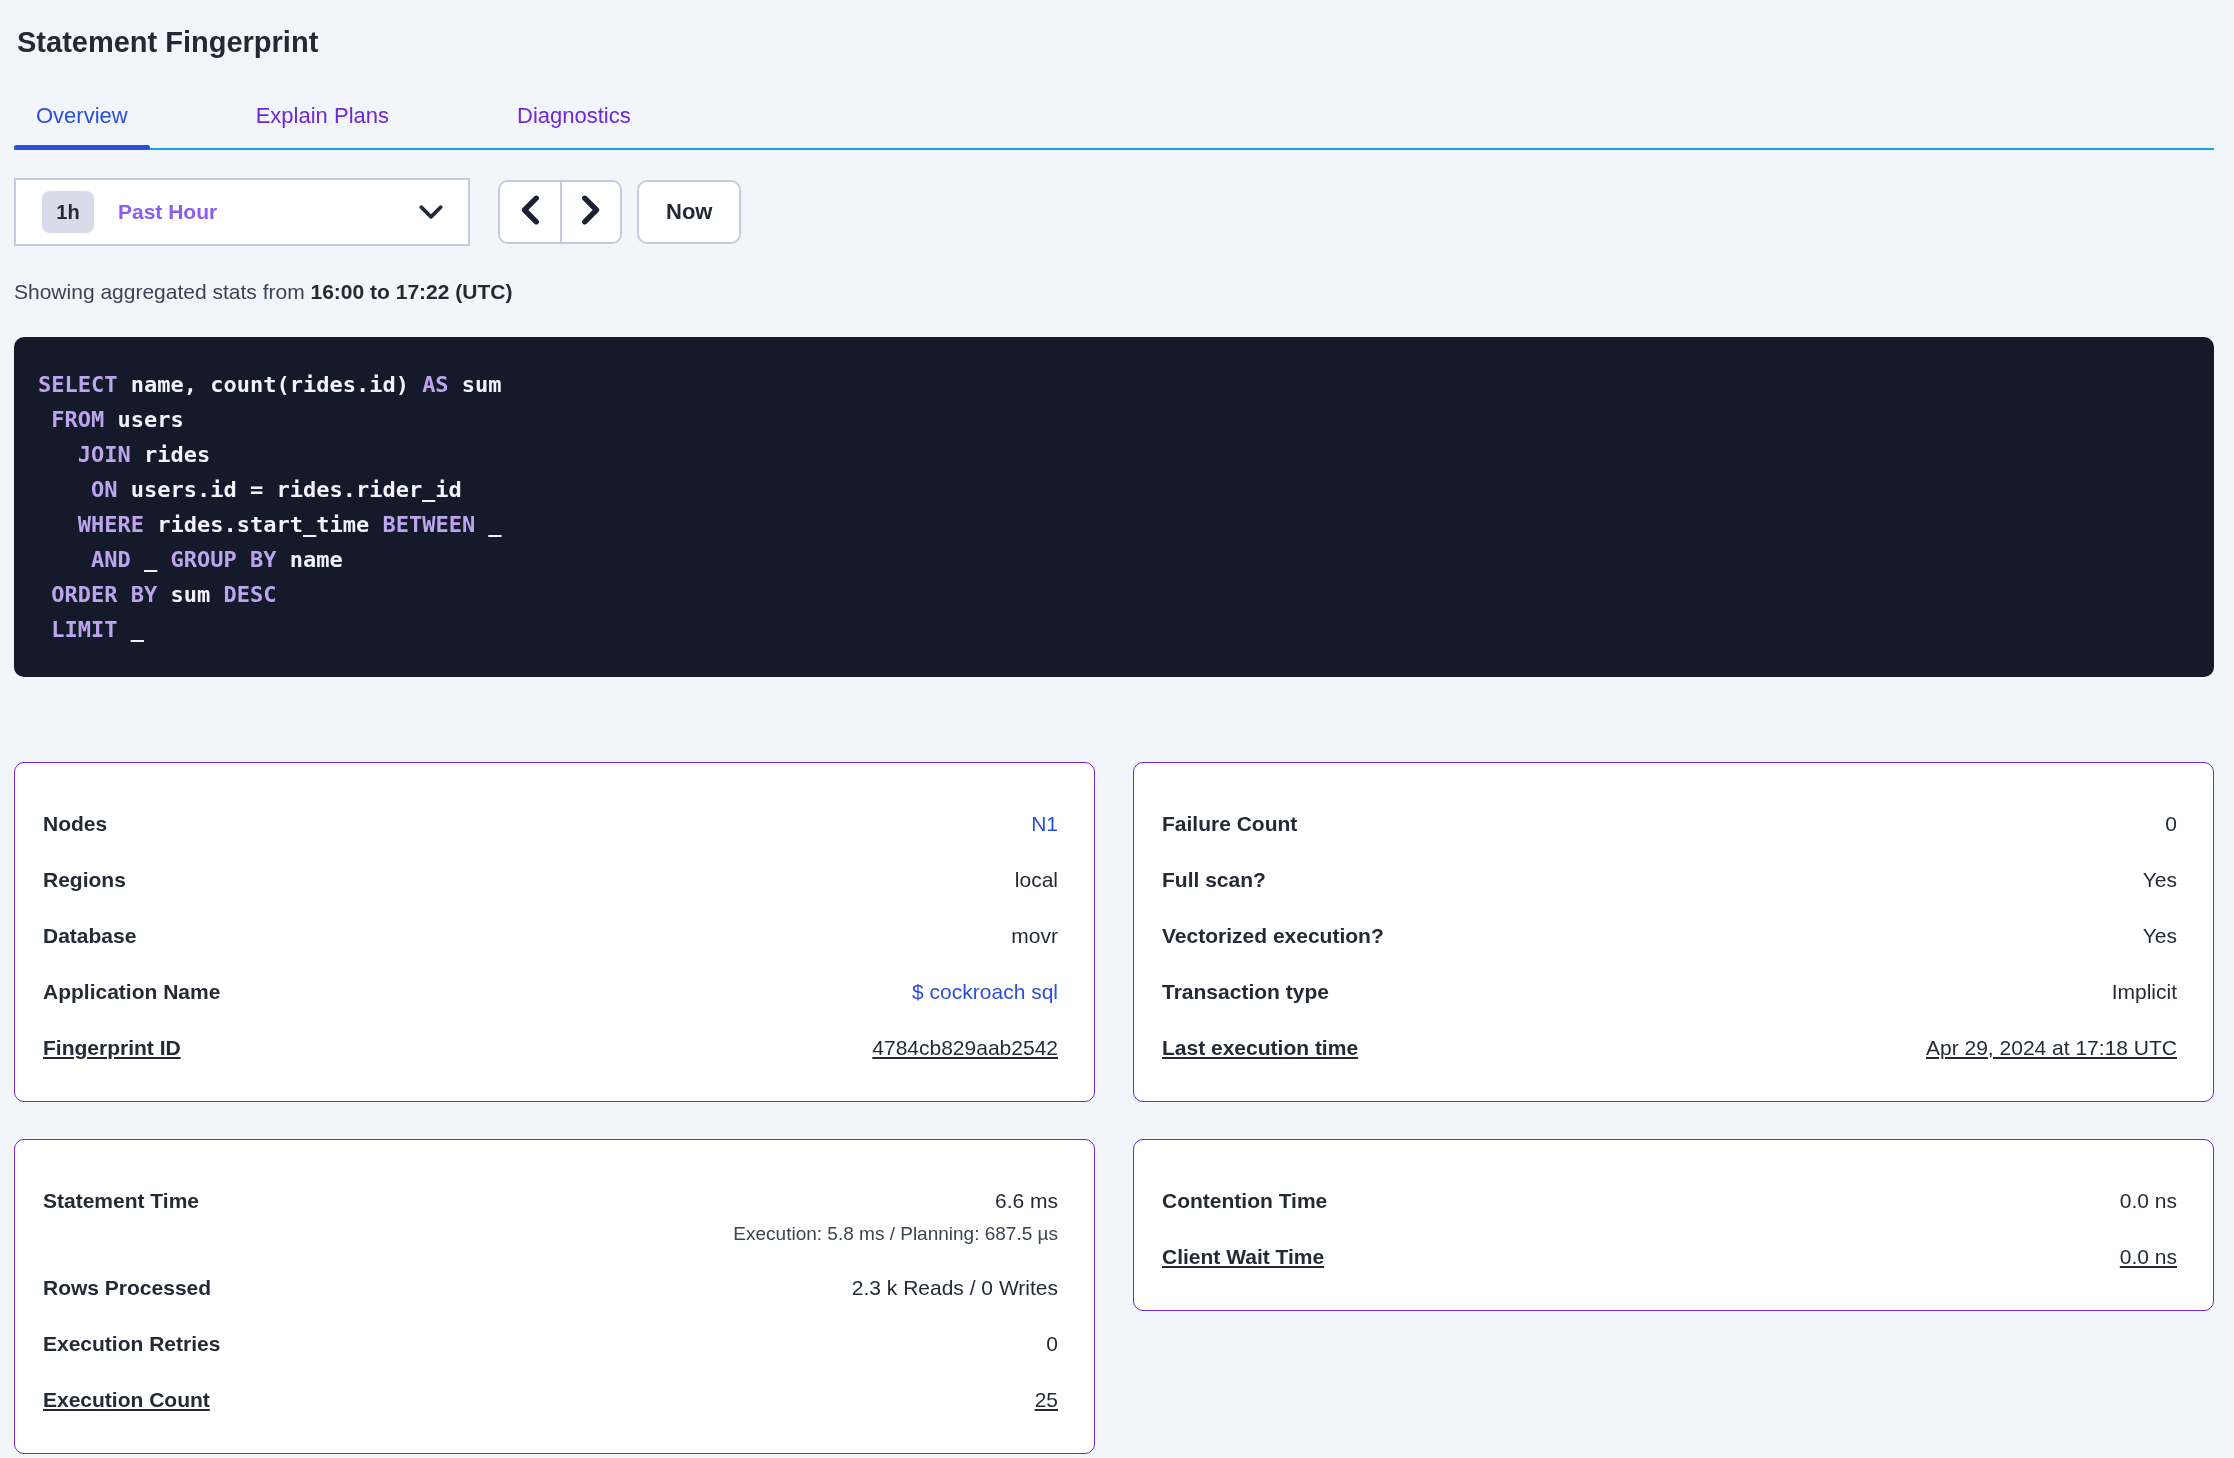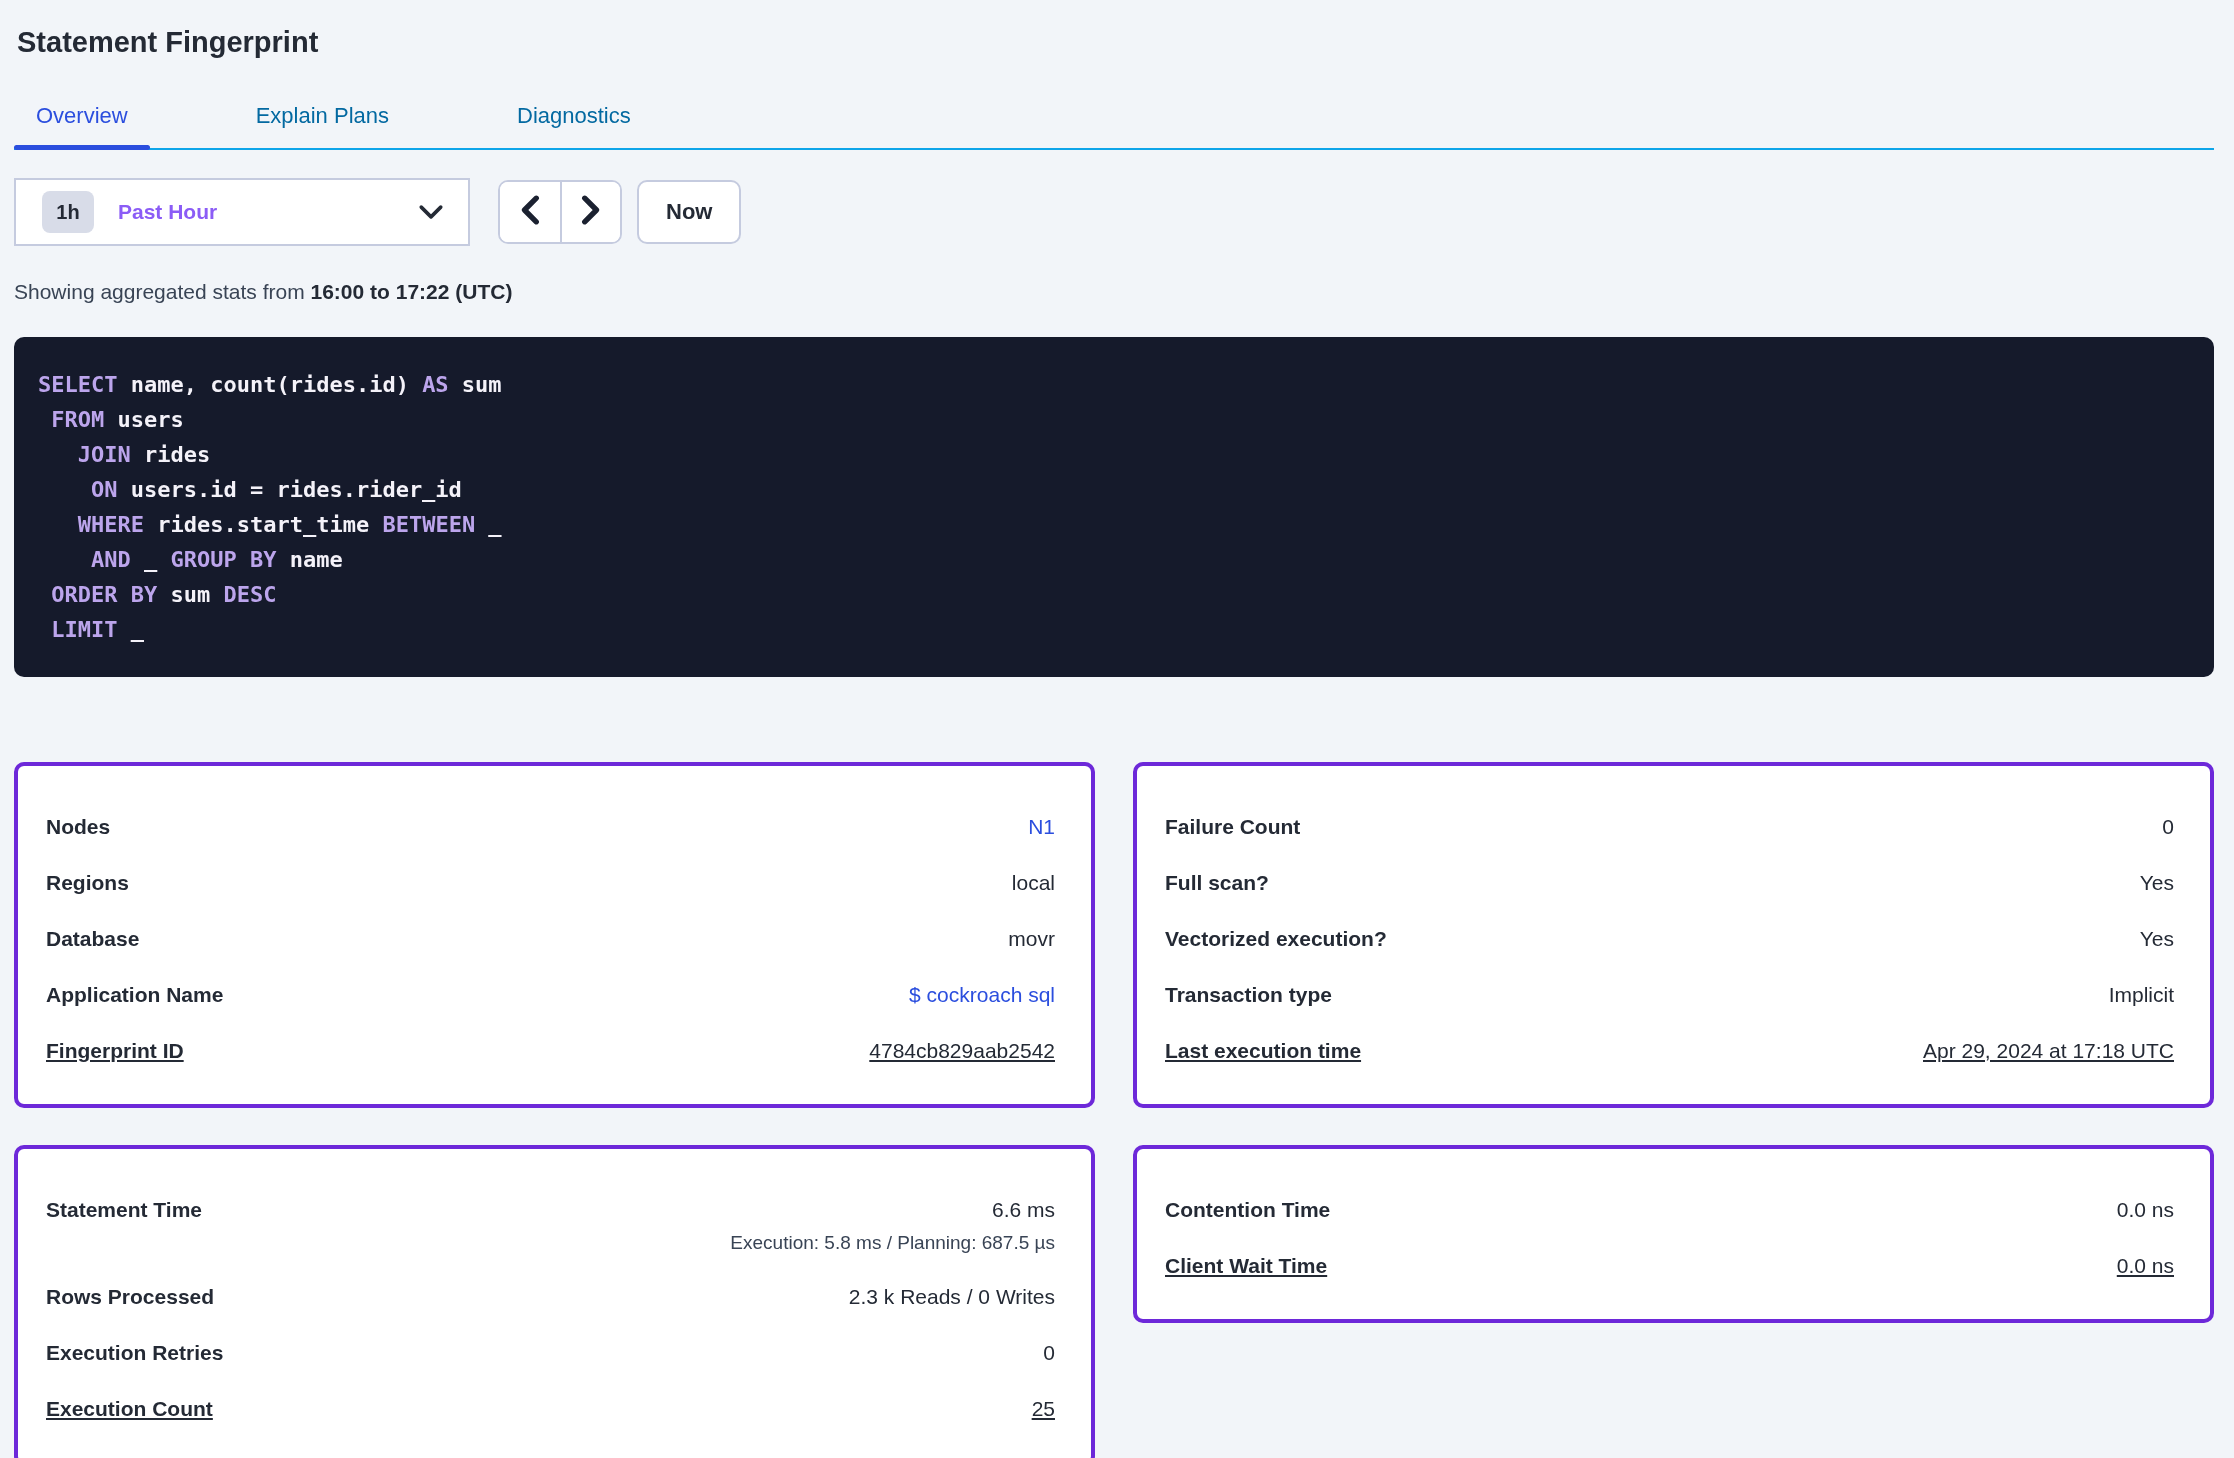--- a/index.html
+++ b/index.html
@@ -20,21 +20,21 @@
   }
 
   
   .tabs {
     display: flex;
     margin-top: 36px;
     border-bottom: 2px solid #0ea5e9;
   }
   .tab {
     font-size: 22px;
-    color: #0369a1;
+    color: #6d28d9;
     padding: 8px 22px 19px 22px;
     margin-right: 84px;
     position: relative;
     cursor: pointer;
     white-space: nowrap;
   }
   .tab.active { color: #2B4EDE; }
   .tab.active::after {
     content: "";
     position: absolute;
@@ -119,21 +119,21 @@
   .cards-row {
     display: grid;
     grid-template-columns: 1fr 1fr;
     gap: 38px;
     align-items: start;
   }
   .cards-row.first { margin-top: 85px; }
   .cards-row.second { margin-top: 37px; }
   .card {
     background: #FFFFFF;
-    border: 4px solid #6d28d9;
+    border: 1px solid #6d28d9;
     border-radius: 10px;
     padding: 48px 36px 40px 28px;
   }
   .kv {
     display: flex;
     justify-content: space-between;
     align-items: flex-start;
     margin-bottom: 30px;
     line-height: 26px;
   }

